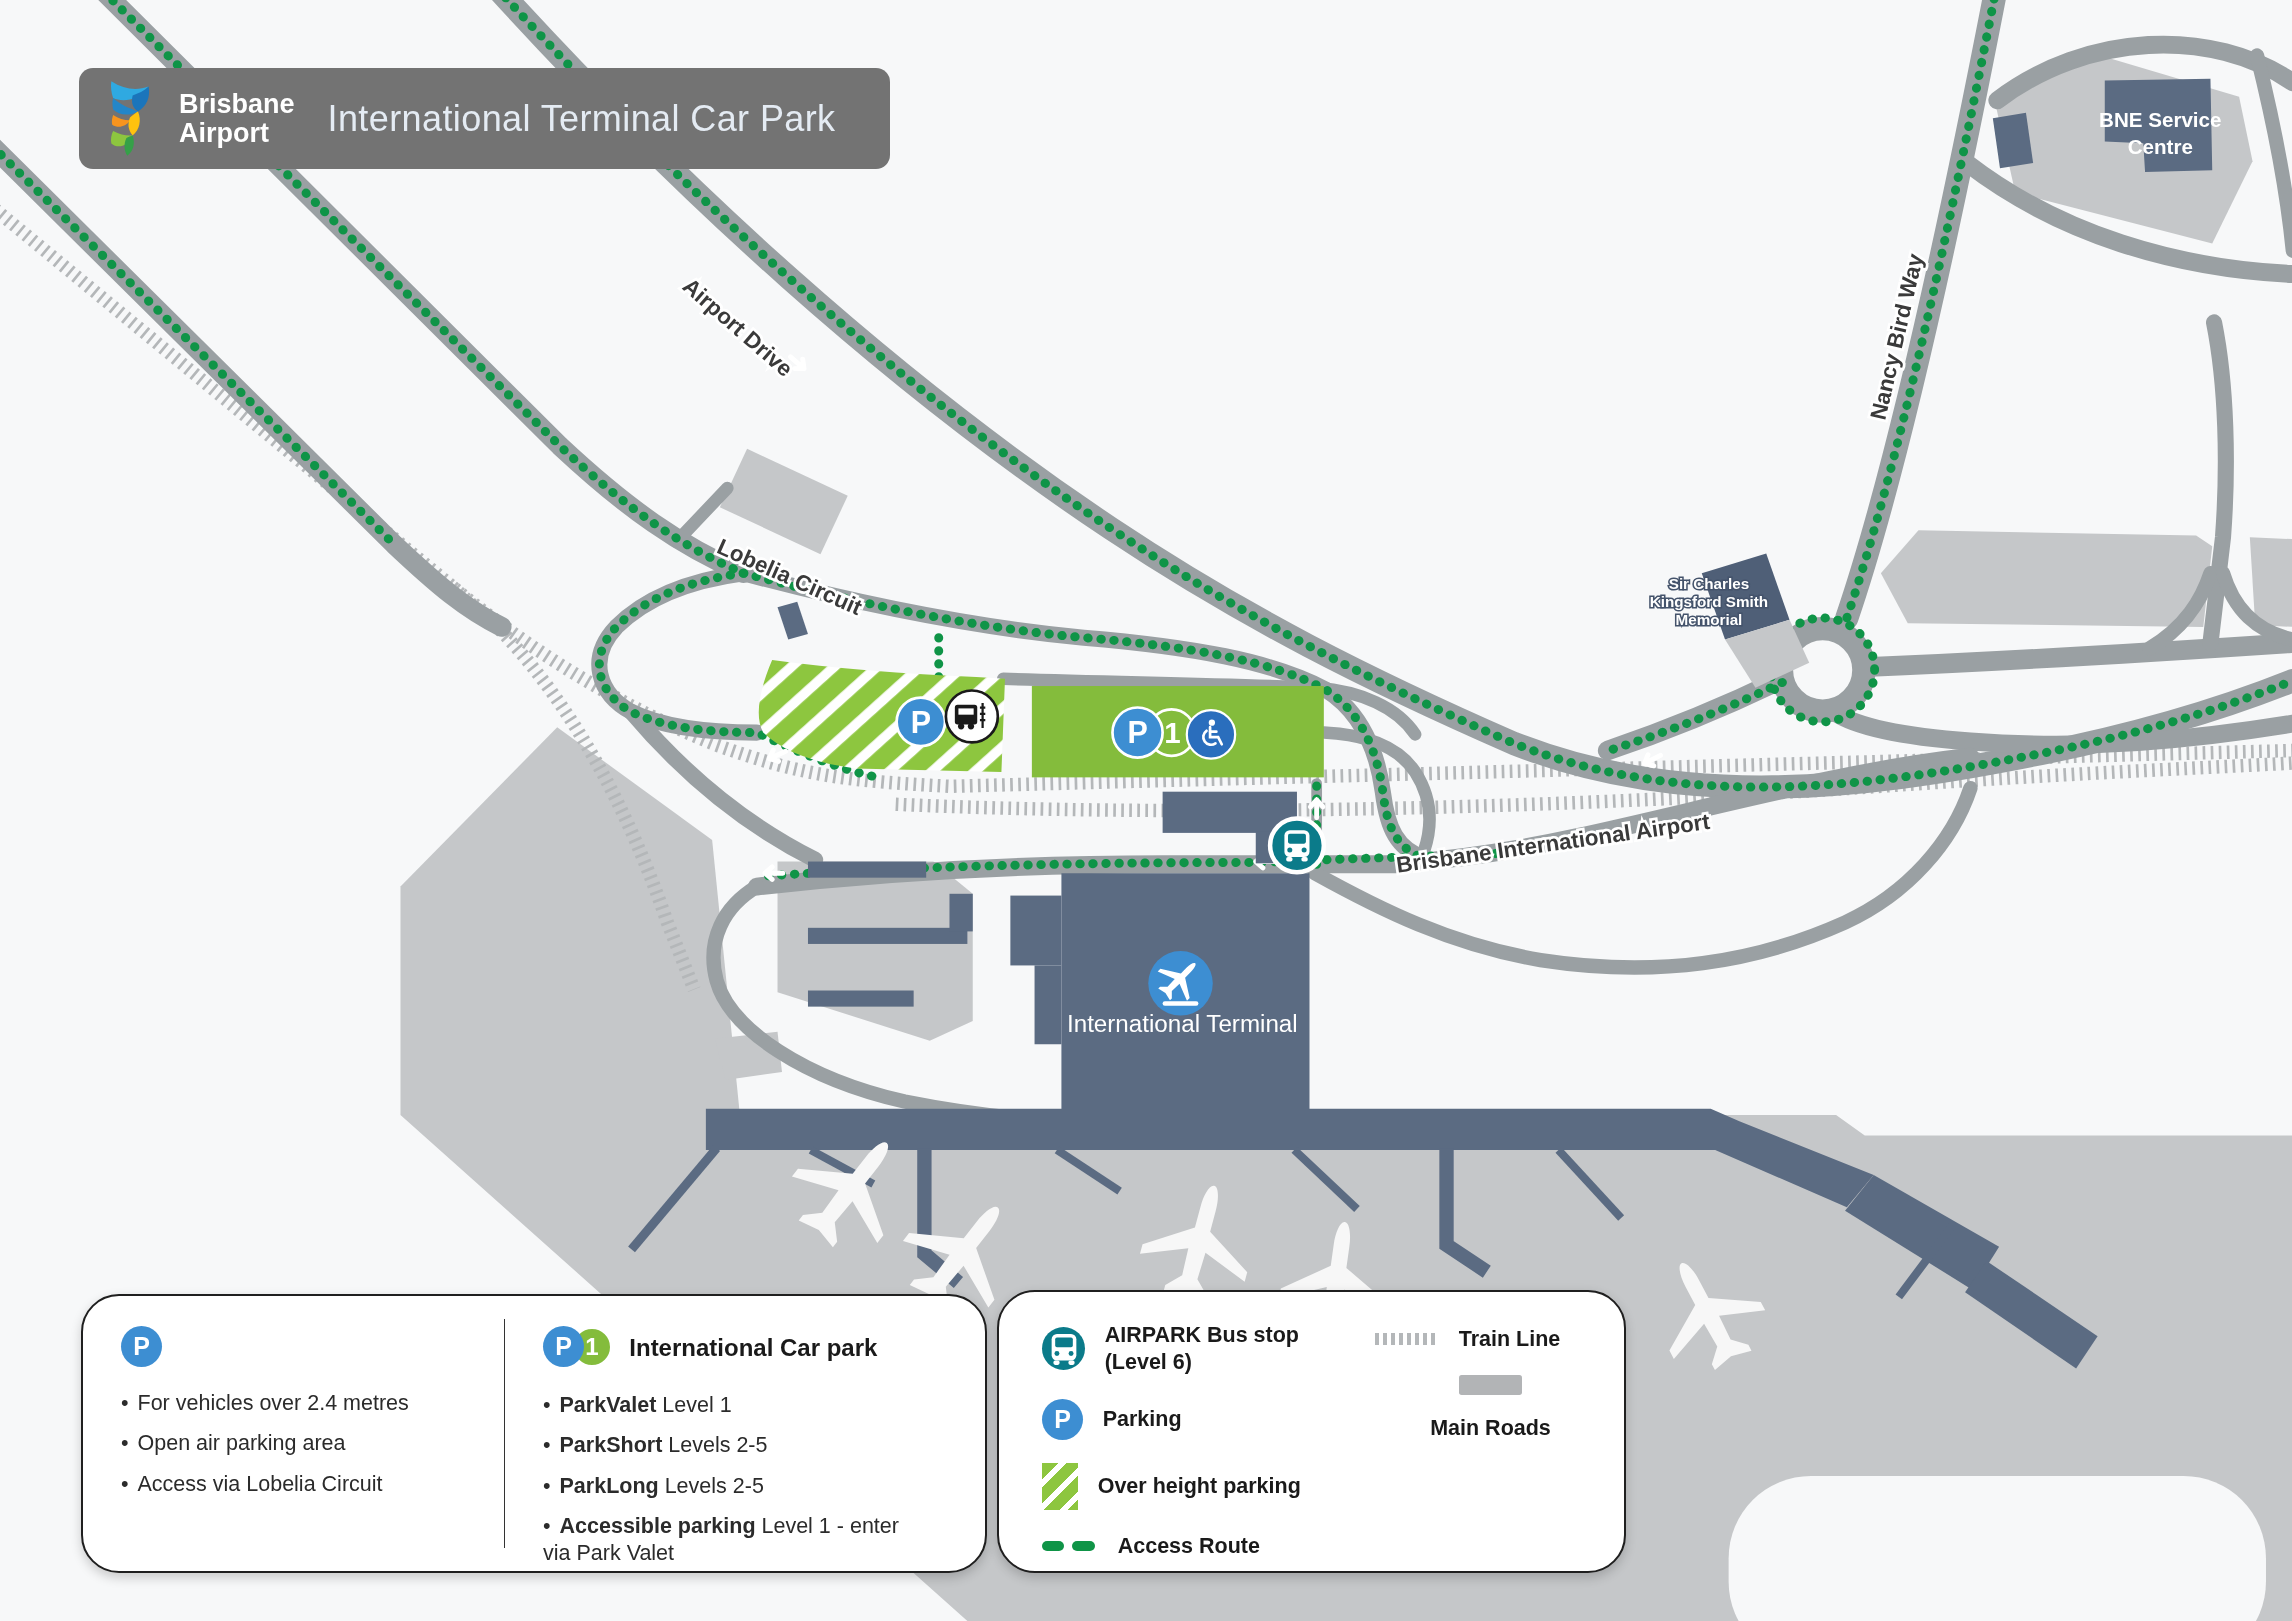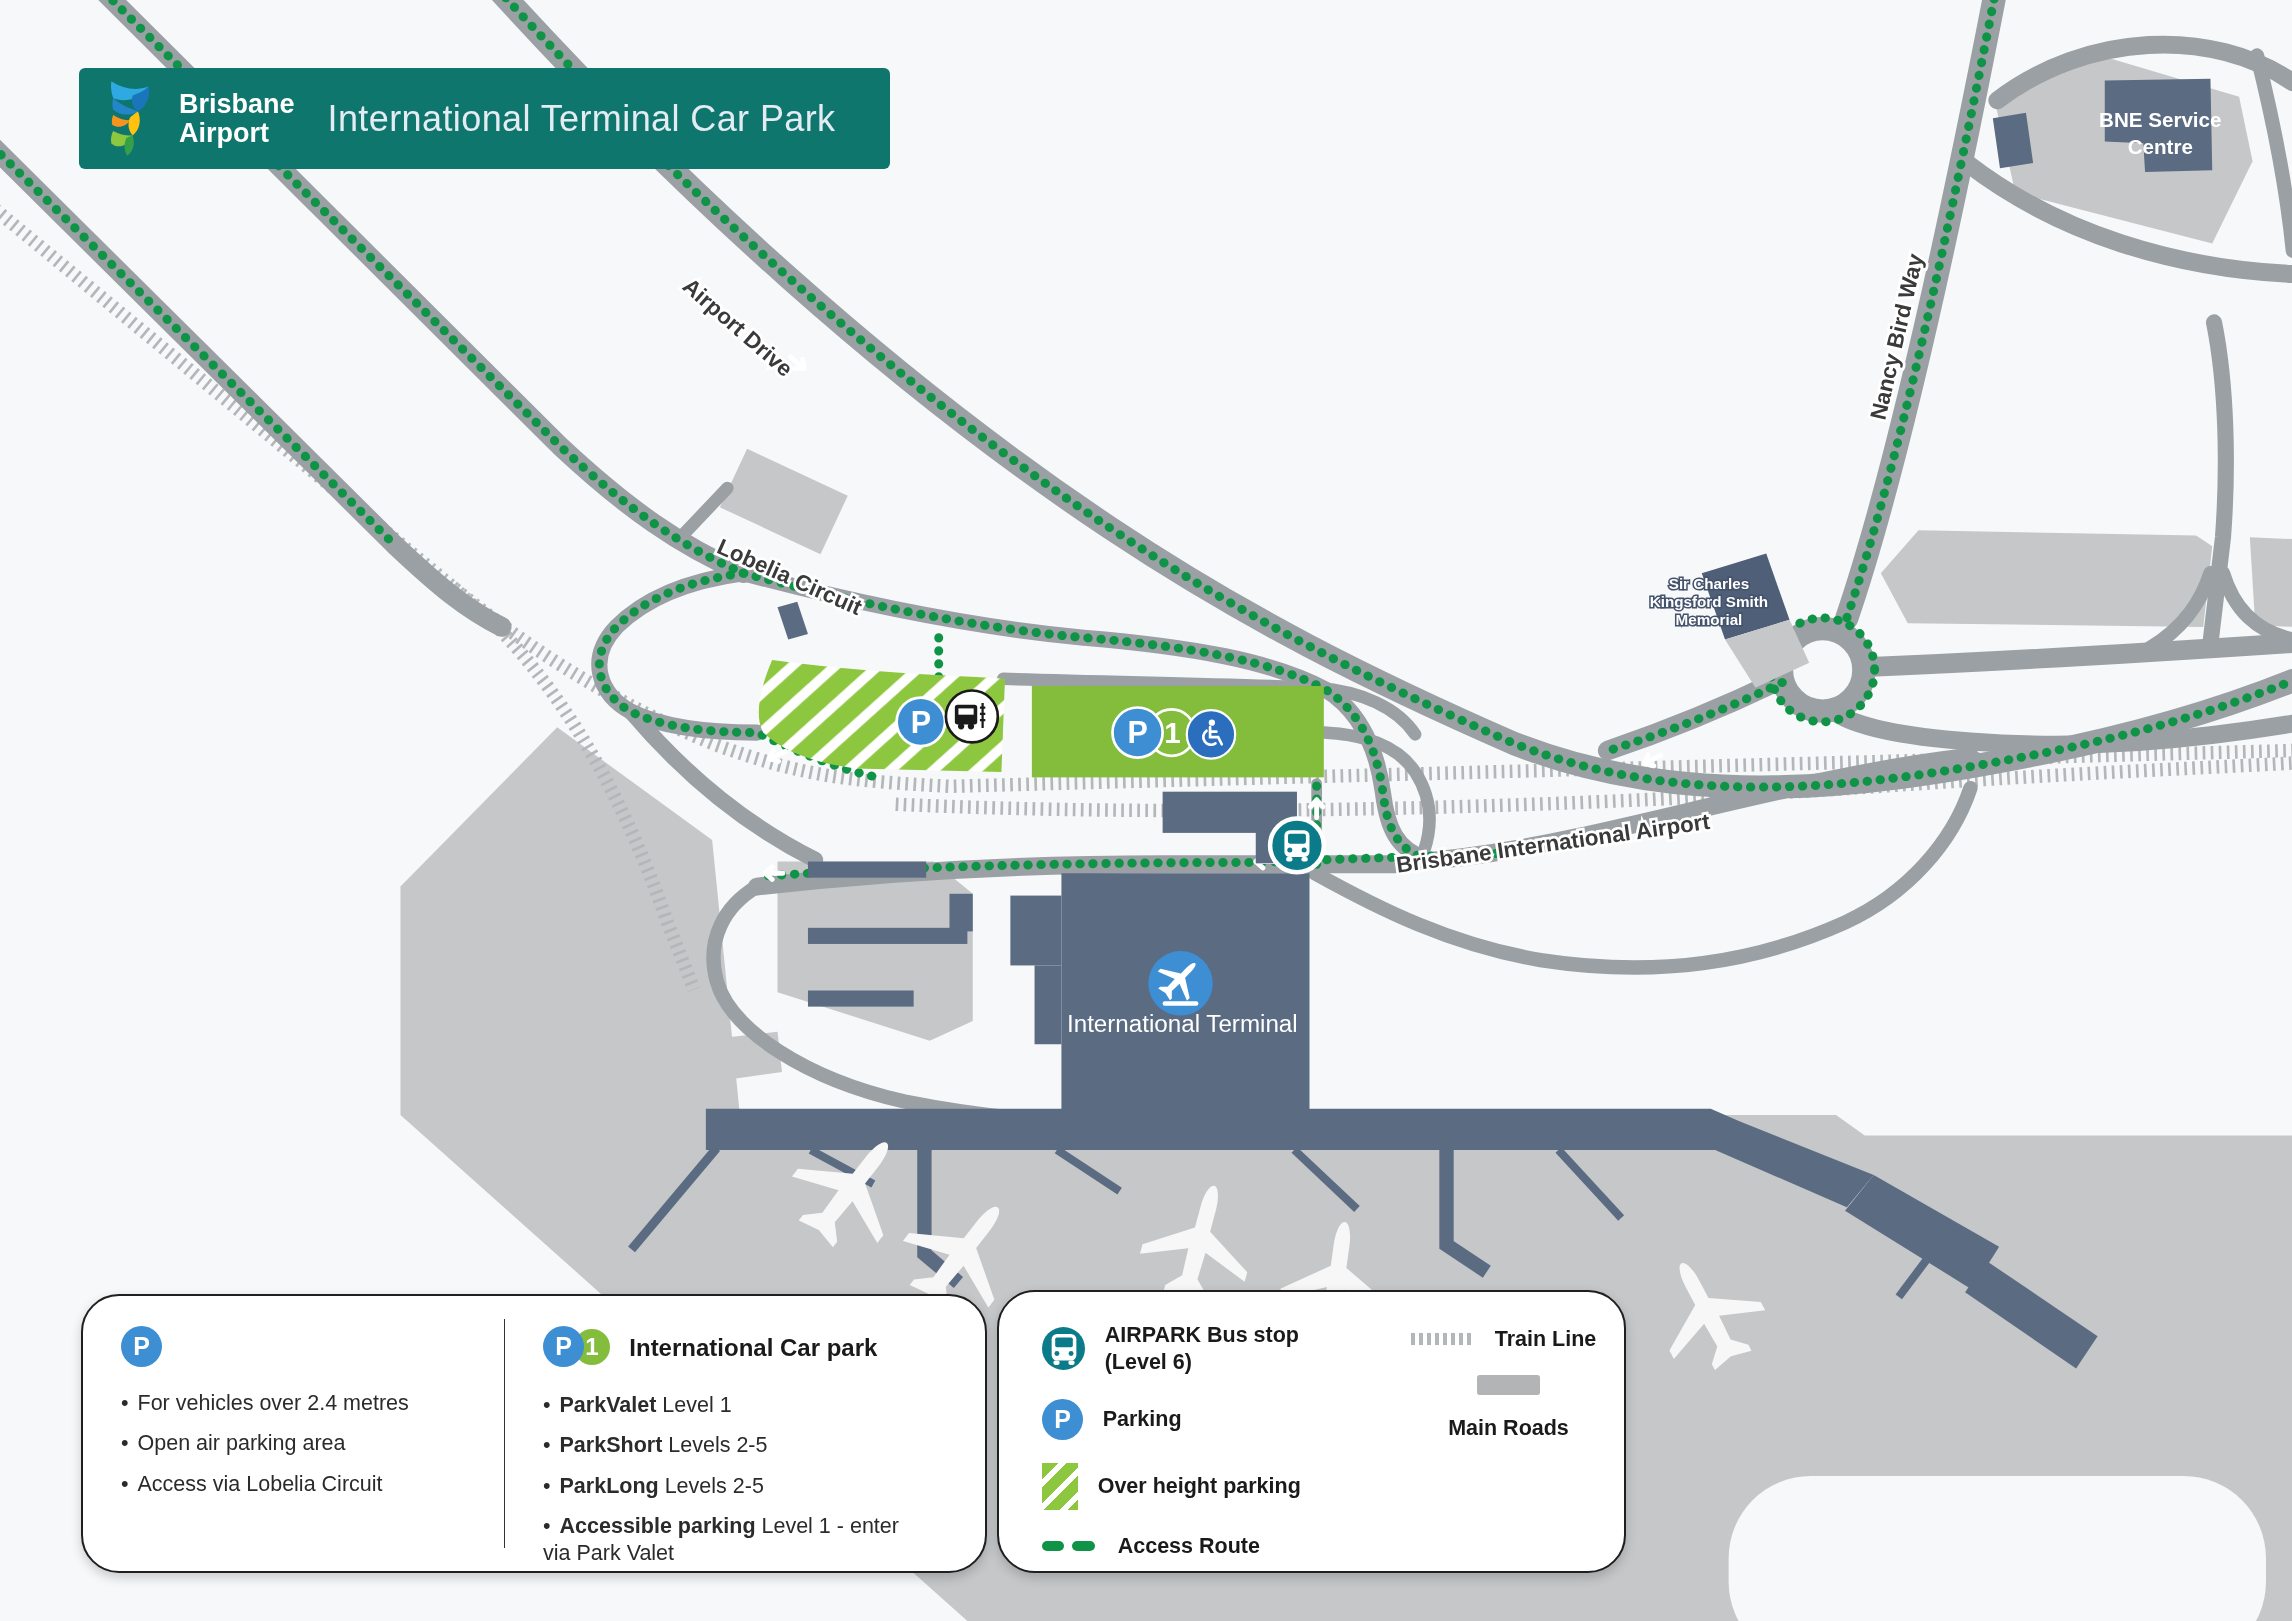--- a/index.html
+++ b/index.html
@@ -1,21 +1,21 @@
 <!DOCTYPE html>
 <html style="font-size:14.3px"><head>
 <meta charset="utf-8">
 <style>
   html,body{margin:0;padding:0;background:#f7f8f9;font-family:"Liberation Sans",sans-serif;}
   #stage{position:relative;width:2293px;height:1621px;overflow:hidden;background:#f7f8f9;}
   #mapsvg{position:absolute;left:0;top:0;}
 
   
-  .hdr{position:absolute;left:79px;top:68px;width:811px;height:101px;background:#0f766e;
-       border-radius:6px;display:flex;align-items:center;gap:25px;padding:0 32px 0 27px;box-sizing:border-box;}
+  .hdr{position:absolute;left:79px;top:68px;width:811px;height:101px;background:#737373;
+       border-radius:14px;display:flex;align-items:center;gap:25px;padding:0 32px 0 27px;box-sizing:border-box;}
   .hdr .logotxt{color:#fff;font-size:27px;line-height:1.06;}
   .hdr .logotxt .l1{font-weight:700;}
   .hdr .logotxt .l2{font-weight:700;}
   .hdr .title{color:#e4ebf3;font-size:36px;font-weight:300;letter-spacing:0.4px;white-space:nowrap;margin-left:8px;}
 
   
   .lbox{position:absolute;background:#fff;border:2.7px solid #1f1f1f;border-radius:38px;
         box-sizing:border-box;box-shadow:0 4.5px 10.7px rgba(0,0,0,.18);}
   #lbox1{left:81px;top:1294px;width:906px;height:279px;display:flex;}
   #lbox1 .col{padding:30px 27px 0 38px;box-sizing:border-box;}
@@ -28,21 +28,21 @@
   .p1wrap{position:relative;width:72px;height:43px;flex:0 0 auto;}
   .p1wrap .g1{position:absolute;left:29px;top:0.9px;width:36px;height:36px;border-radius:50%;background:#84bc3c;
               border:2.7px solid #fff;color:#fff;font-weight:700;font-size:24px;display:flex;align-items:center;justify-content:center;}
   .p1wrap .bp{position:absolute;left:0;top:0;width:41px;height:41px;border-radius:50%;background:#3d8ed2;
               color:#fff;font-weight:700;font-size:25px;display:flex;align-items:center;justify-content:center;}
   .lg-item{font-size:21.5px;color:#2b2b2b;margin-bottom:13.4px;line-height:1.25;}
   .lg-item .b{font-weight:700;}
   .blt{margin-right:9px;}
   #lbox1 .col2 .lg-item{max-width:376px;}
 
-  #lbox2{left:997px;top:1290px;width:629px;height:283px;display:flex;padding:30px 18px 6px 43px;box-sizing:border-box;gap:36px;}
+  #lbox2{left:997px;top:1290px;width:629px;height:283px;display:flex;padding:30px 18px 6px 43px;box-sizing:border-box;}
   #lbox2 .colA{width:333px;}
   #lbox2 .colB{flex:1;padding-top:3.6px;}
   .sym-row{display:flex;align-items:center;gap:19.7px;margin-bottom:23px;}
   .sym-label{font-size:21.5px;font-weight:700;color:#1a1a1a;line-height:1.25;}
   .tealcircle{width:43px;height:43px;border-radius:50%;background:#0b7b8a;display:flex;align-items:center;justify-content:center;flex:0 0 auto;}
   .hatchsw{width:36px;height:47px;flex:0 0 auto;
            background:repeating-linear-gradient(135deg,#8dc63f 0 11.6px,#ffffff 11.6px 17px);}
   .dashsw{display:flex;gap:8px;width:56px;flex:0 0 auto;}
   .dashsw i{display:block;width:22.4px;height:9.9px;border-radius:5.4px;background:#0f9447;}
   .trainsw{width:64px;height:11.6px;flex:0 0 auto;

